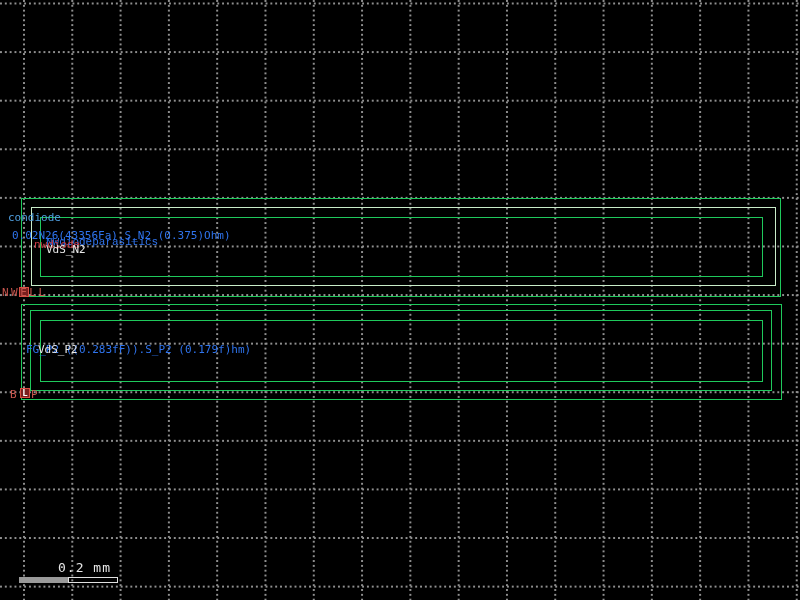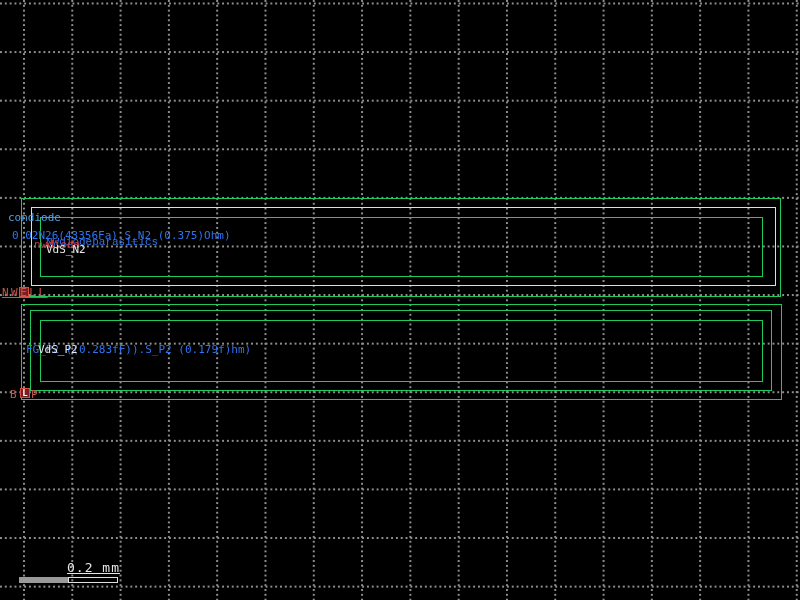--- a/index.html
+++ b/index.html
@@ -33,25 +33,24 @@
     position:absolute;
     box-sizing:border-box;
     font-size:9px;
     line-height:8px;
     color:#ffffff;
     text-align:center;
     font-weight:bold;
   }
   #scalebar-label{
     position:absolute;
-    left:67px;top:560px;
+    left:58px;top:560px;
     color:#e6e6e6;
     font-size:13px;
     letter-spacing:1px;
-    text-decoration:underline;
   }
   #scalebar-filled{
     position:absolute;
     left:19px;top:577px;width:49px;height:6px;
     background:#9a9a9a;
   }
   #scalebar-outline{
     position:absolute;
     left:68px;top:577px;width:50px;height:6px;
     border:1px solid #e0e0e0;
@@ -78,16 +77,16 @@
     <div class="rect" style="left: 40px; top: 320px; width: 723px; height: 62px; border-color: rgb(31, 201, 92);"></div>
     <div class="marker" style="left: 19px; top: 287px; width: 10px; height: 10px; background: rgb(122, 31, 31); border: 1px solid rgb(217, 79, 69);"></div>
     <div class="marker" style="left: 20px; top: 388px; width: 10px; height: 10px; background: rgb(122, 31, 31); border: 1px solid rgb(217, 79, 69);">L</div>
     <span class="lbl" style="left: 8px; top: 212px; color: rgb(79, 159, 224);">condiode</span>
     <span class="lbl" style="left: 4px; top: 230px; color: rgb(47, 116, 238); margin-left: 8px;">0.02N26(43356Fa).S_N2 (0.375)Ohm)</span>
     <span class="lbl" style="left: 46px; top: 237px; color: rgb(47, 116, 238); font-family: Liberation Mono, monospace;">NWdiodeparasitics</span>
     <span class="lbl" style="left: 34px; top: 240px; color: rgb(204, 59, 68); font-family: Liberation Mono, monospace;">nwdiode</span>
     <span class="lbl" style="left: 46px; top: 244px; color: rgb(232, 232, 232); text-align: center;">VdS_N2</span>
     <span class="lbl" style="left: 2px; top: 344px; color: rgb(47, 116, 238); margin-left: 24px;">FG_P2 ((0.283fF)).S_P2 (0.179f)hm)</span>
     <span class="lbl" style="left: 38px; top: 344px; color: rgb(232, 232, 232);">VdS_P2</span>
-    <span class="lbl spaced" style="left: 2px; top: 287px; color: rgb(200, 86, 78); text-decoration: underline;">NWELL</span>
+    <span class="lbl spaced" style="left: 2px; top: 287px; color: rgb(200, 86, 78);">NWELL</span>
     <span class="lbl spaced" style="left: 10px; top: 389px; color: rgb(200, 86, 78);">B</span>
     <span class="lbl spaced" style="left: 31px; top: 389px; color: rgb(200, 86, 78);">P</span>
   </div>
 
 </body></html>

